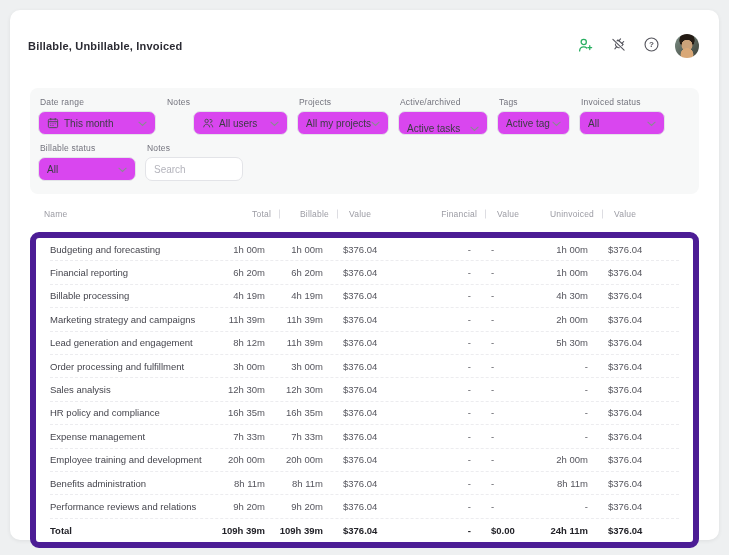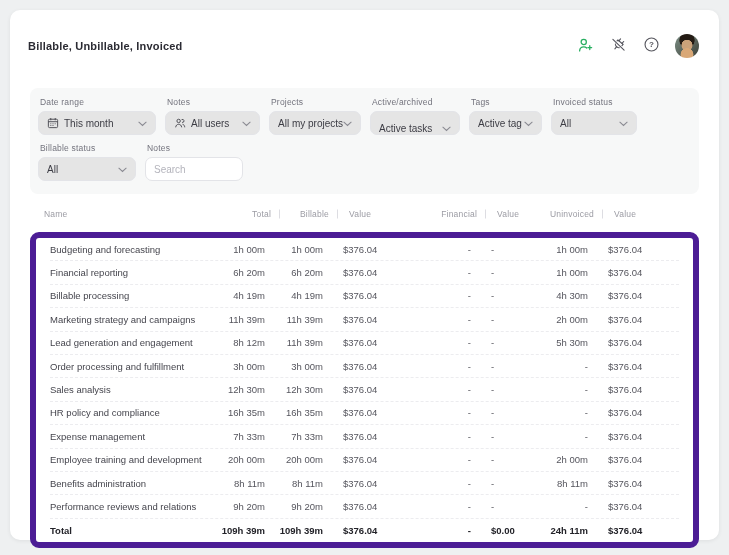--- a/index.html
+++ b/index.html
@@ -24,26 +24,26 @@
               linear-gradient(135deg, #7d8f86, #3c4038);
             cursor:pointer; }
 
   
   .filter-panel { margin:30px 20px 0 20px; background:#f7f8f8; border-radius:8px;
                   padding:9px 8px 13px 8px; }
   .filter-row { display:flex; gap:9px; }
   .filter-row + .filter-row { margin-top:8px; }
   .fgroup { display:flex; flex-direction:column; }
   .flabel { font-size:8.5px; color:#73737d; margin:0 0 4px 2px; letter-spacing:.2px; }
-  .control { height:24px; background:#e5e5e5; border:1px solid #e3e4e8; border-radius:7px;
+  .control { height:24px; background:#d946ef; border:1px solid #e3e4e8; border-radius:7px;
              display:flex; align-items:center; padding:0 8px; font-size:10px; color:#3c3c44;
              cursor:pointer; }
   .control .txt { flex:1; white-space:nowrap; overflow:hidden; }
   .control .lead-ic { margin-right:5px; display:flex; }
-  .w-dates { width:118px; } .w-people { width:95px; } .w-projects { width:92px; }
+  .w-dates { width:118px; } .w-people { width:95px;margin-left:28px; } .w-projects { width:92px; }
   .w-active { width:90px;align-items:flex-end; } .w-tags { width:73px; } .w-invoiced { width:86px; }
   .w-billable { width:98px; }
   .search-input { height:24px; width:98px; background:#fff; border:1px solid #e3e4e8;
                   border-radius:7px; padding:0 8px; font-size:10px; color:#3c3c44;
                   font-family:"Liberation Sans", sans-serif; }
   .search-input::placeholder { color:#b4b4bc; }
 
   
   .grid-row { display:grid;
               grid-template-columns: 1fr 58px 58px 74px 74px 60px 57px 91px;

